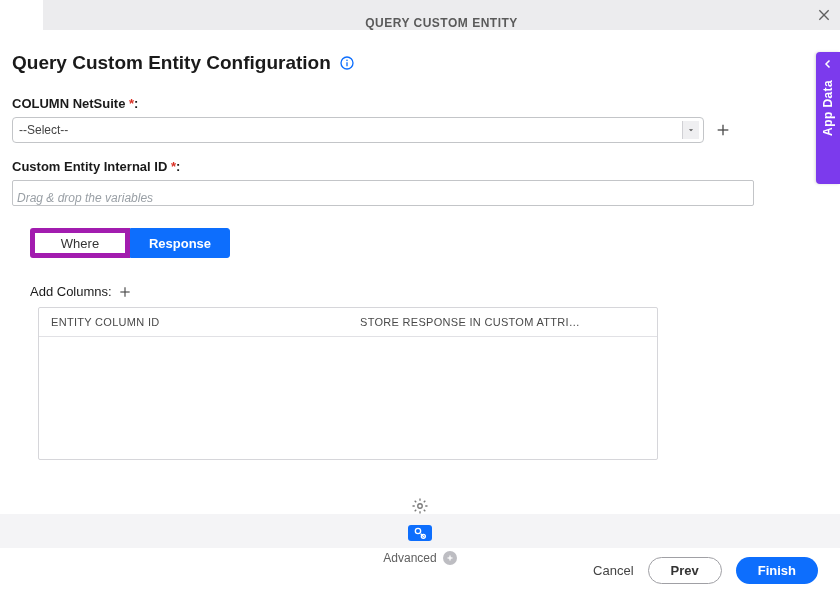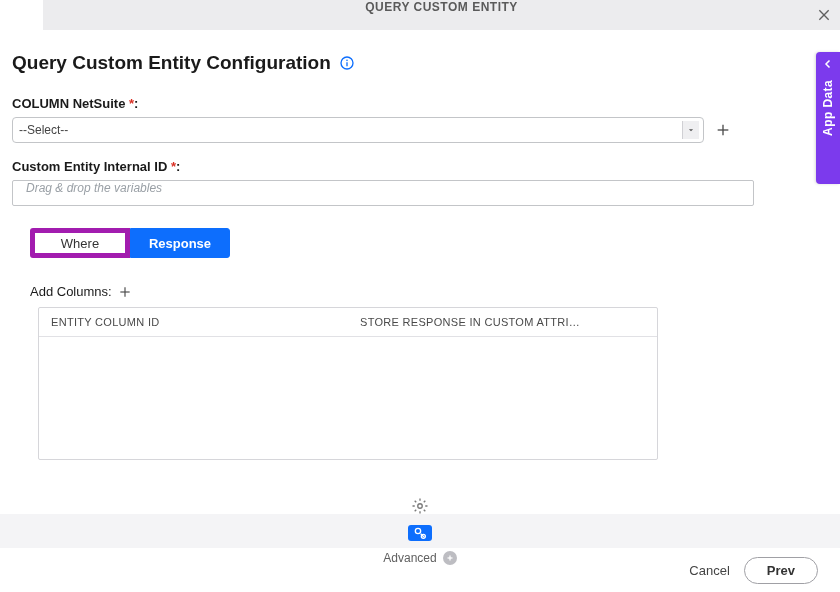--- a/index.html
+++ b/index.html
@@ -12,21 +12,21 @@
     color: #333;
     overflow: hidden;
   }
 
   
   .title-bar {
     position: relative;
     height: 30px;
     background: #ececee;
     display: flex;
-    align-items: flex-start;
+    align-items: flex-end;
     justify-content: center;
     margin-left: 43px;
   }
   .title-bar .title {
     font-size: 12px;
     font-weight: 600;
     letter-spacing: 0.5px;
     color: #5a5a5a;
   }
   .title-bar .close-x {
@@ -122,25 +122,25 @@
   }
   .plus-btn svg { width: 16px; height: 16px; }
 
   .text-input {
     width: 742px;
     height: 26px;
     border: 1px solid #c3c5c8;
     border-radius: 2px;
     font-size: 12px;
     font-style: italic;
-    padding: 0 13px;
+    padding: 0 4px;
     box-sizing: border-box;
     color: #9aa0a6;
     display: flex;
-    align-items: flex-start;
+    align-items: flex-end;
     background: #fff;
   }
 
   .tabs {
     display: flex;
     margin-left: 18px;
     margin-top: 22px;
   }
   .tab {
     min-width: 100px;
@@ -432,14 +432,15 @@
         <svg viewBox="0 0 24 24" fill="none" stroke="currentColor" stroke-width="3">
           <line x1="12" y1="6" x2="12" y2="18"></line>
             <line x1="6" y1="12" x2="18" y2="12"></line>
         </svg>
       </span>
     </span>
   </div>
   <div class="button-bar">
     <span class="btn-cancel">Cancel</span>
     <span class="btn-prev">Prev</span>
+    <span class="btn-finish">Finish</span>
   </div>
 </div>
 
 </body></html>

